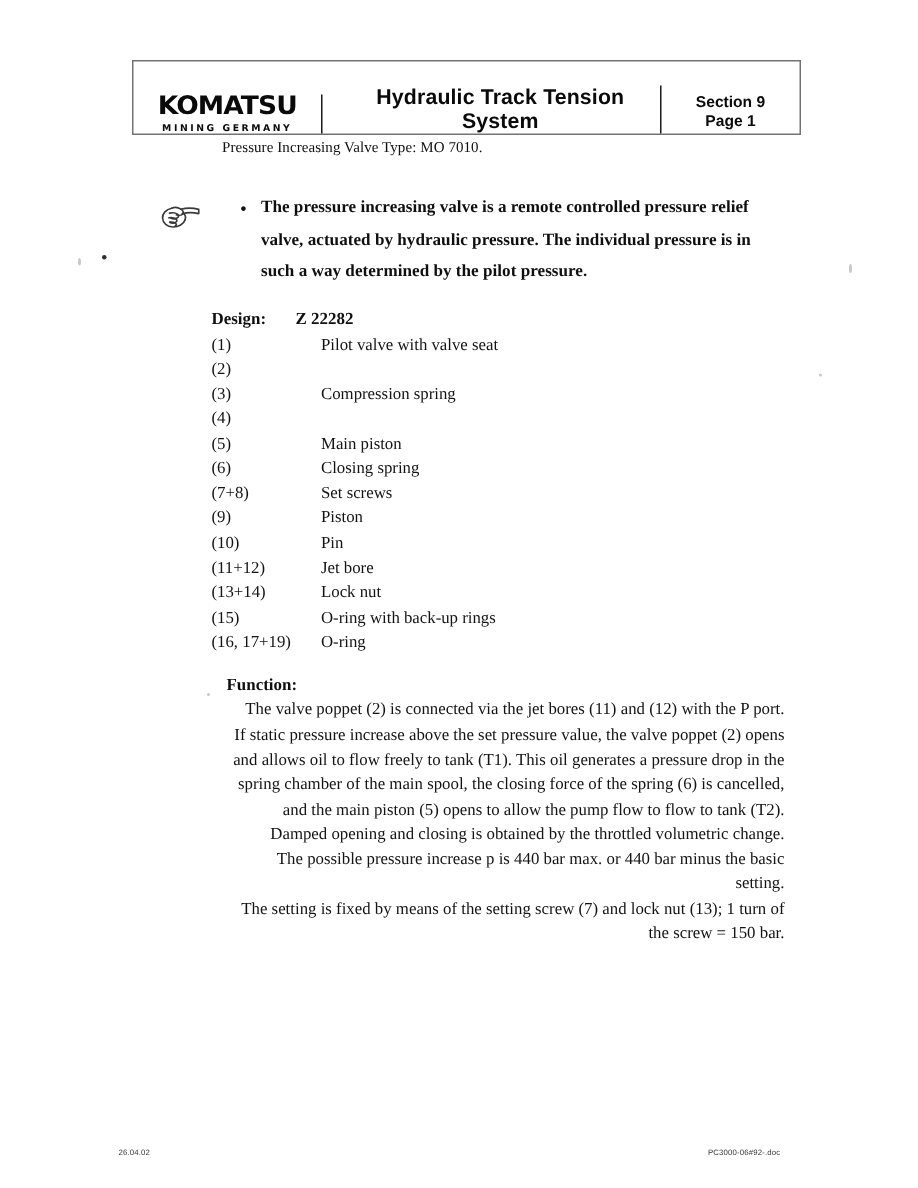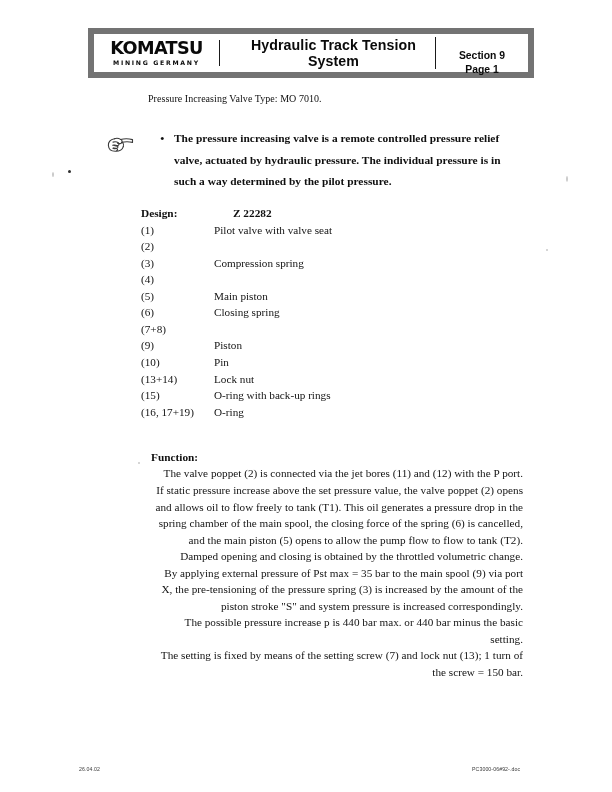--- a/index.html
+++ b/index.html
@@ -20,27 +20,27 @@
   .page {
     position: absolute;
     inset: 0;
     background: #ffffff;
   }
 
   
   .header-table {
     position: absolute;
     left: 88px;
-    top: 28px;
+    top: 40px;
     width: 446px;
     height: 50px;
-    border: 6px solid #737373;
+    border: 1px solid #737373;
     box-sizing: border-box;
     display: flex;
-    align-items: center;
+    align-items: flex-end;
   }
   .header-cell {
     display: flex;
     align-items: center;
     justify-content: center;
     box-sizing: border-box;
   }
   .header-cell-logo {
     width: 126px;
     border-right: 1px solid #1a1a1a;
@@ -145,21 +145,20 @@
     left: 141px;
     top: 205px;
     width: 330px;
   }
   .design-head {
     display: flex;
     font-size: 11.3px;
     font-weight: bold;
     line-height: 16.6px;
     color: #0f0f0f;
-    gap: 36px;
   }
   .design-head .k { flex: 0 0 56px; }
   .design-head .v { flex: 1 1 auto; }
 
   .parts-row {
     display: flex;
     font-size: 11.2px;
     line-height: 16.55px;
     color: #131313;
   }
@@ -287,28 +286,33 @@
         <div class="parts-row">
           <div class="parts-ref">(5)</div>
           <div class="parts-name">Main piston</div>
         </div>
         <div class="parts-row">
           <div class="parts-ref">(6)</div>
           <div class="parts-name">Closing spring</div>
         </div>
         <div class="parts-row">
           <div class="parts-ref">(7+8)</div>
+          <div class="parts-name">Set screws</div>
         </div>
         <div class="parts-row">
           <div class="parts-ref">(9)</div>
           <div class="parts-name">Piston</div>
         </div>
         <div class="parts-row">
           <div class="parts-ref">(10)</div>
           <div class="parts-name">Pin</div>
+        </div>
+        <div class="parts-row">
+          <div class="parts-ref">(11+12)</div>
+          <div class="parts-name">Jet bore</div>
         </div>
         <div class="parts-row">
           <div class="parts-ref">(13+14)</div>
           <div class="parts-name">Lock nut</div>
         </div>
         <div class="parts-row">
           <div class="parts-ref">(15)</div>
           <div class="parts-name">O-ring with back-up rings</div>
         </div>
         <div class="parts-row">
@@ -317,21 +321,20 @@
         </div>
       </div>
   </div>
 
   <div class="function-section">
     <div class="function-title">Function:</div>
     <div id="function-paras">
         <div class="function-para">The valve poppet (2) is connected via the jet bores  (11) and (12) with the P port.</div>
         <div class="function-para">If static pressure increase above the set pressure value, the valve poppet (2) opens and allows oil to flow freely to tank (T1). This oil generates a pressure drop in the spring chamber of the main spool, the closing force of the spring (6) is cancelled, and the main piston (5) opens to allow the pump flow to flow to tank (T2).</div>
         <div class="function-para">Damped opening and closing is obtained by the throttled volumetric change.</div>
-        <div class="function-para">By applying external pressure of Pst max = 35 bar to the main spool (9) via port X, the pre-tensioning of the pressure spring (3) is increased by the amount of the piston stroke "S" and system pressure is increased correspondingly.</div>
         <div class="function-para">The possible pressure increase  p is 440 bar max. or 440 bar minus the basic setting.</div>
         <div class="function-para">The setting is fixed by means of the setting screw (7) and lock nut (13); 1 turn of the screw = 150 bar.</div>
       </div>
   </div>
 
   <div class="footer-left">26.04.02</div>
   <div class="footer-right">PC3000-06#92-.doc</div>
 
   <div class="speck" style="left:52px; top:172px; width:2px; height:5px;"></div>
   <div class="speck" style="left:68px; top:170px; width:3px; height:3px; background:#2f2f2f;"></div>

